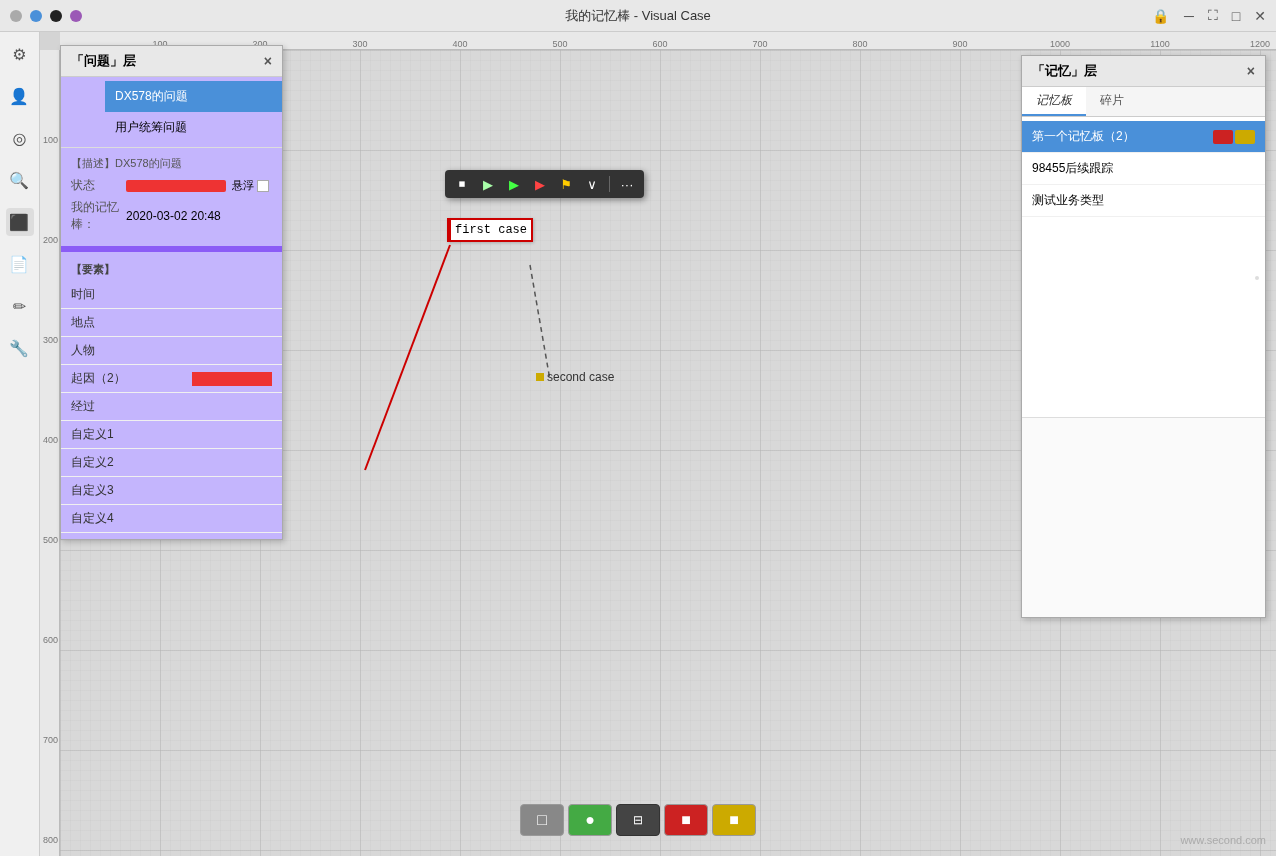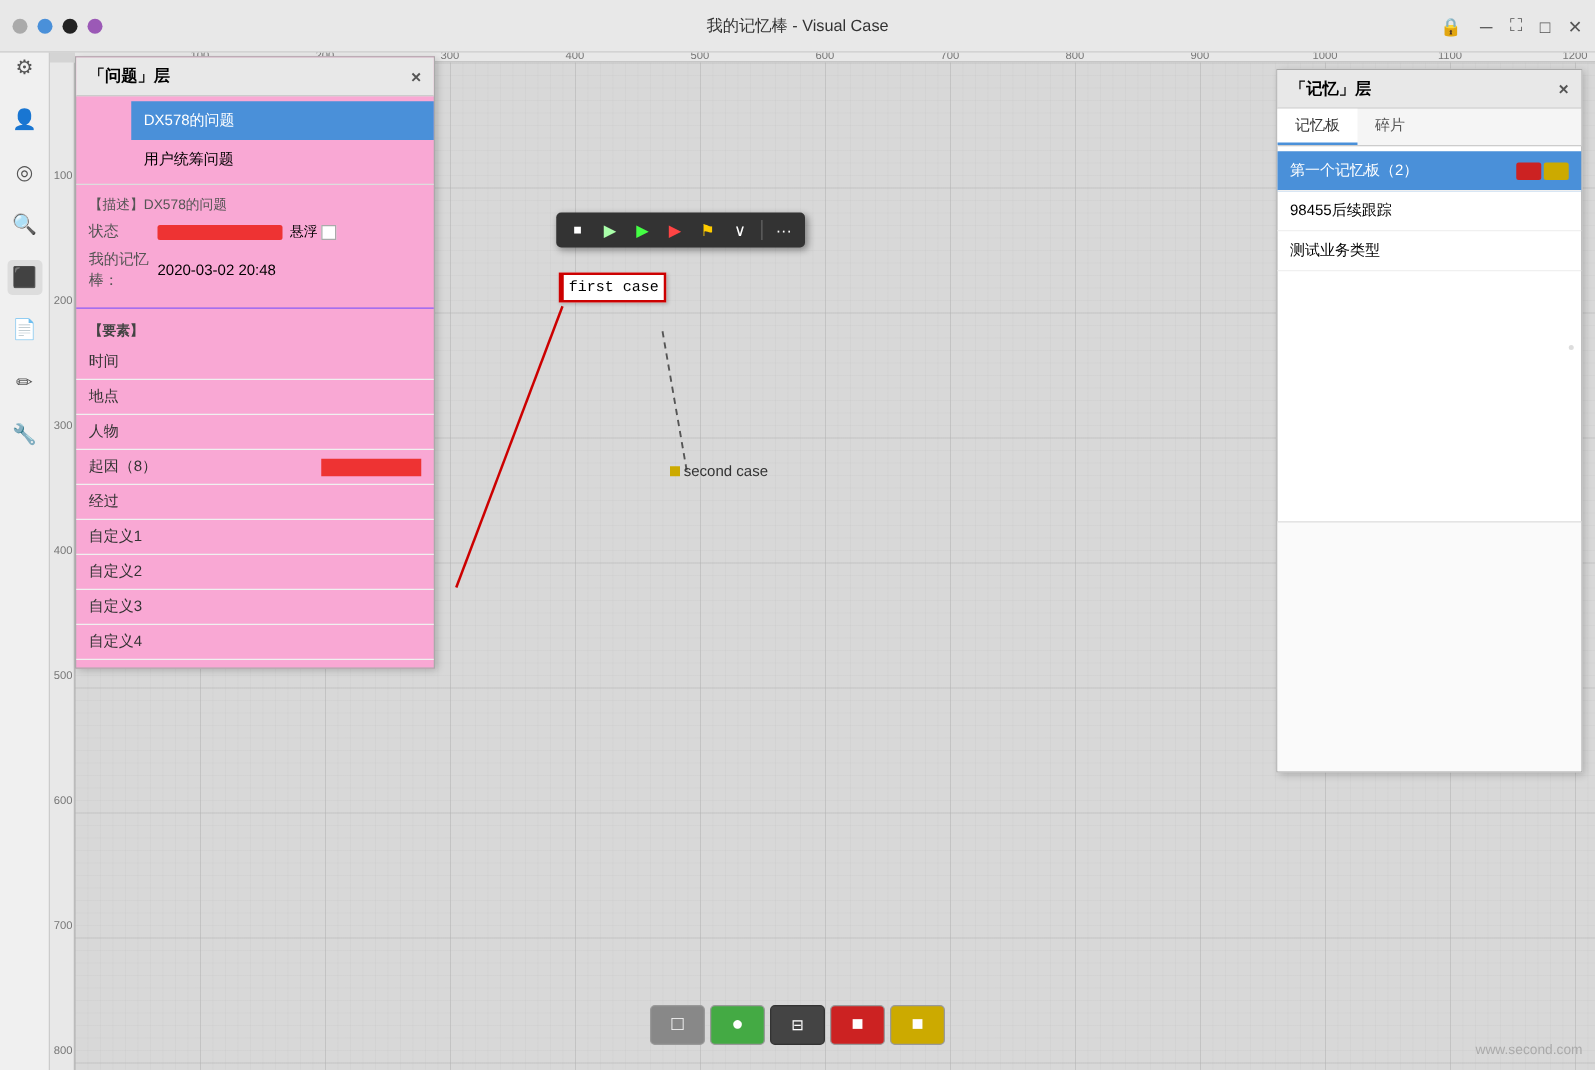--- a/index.html
+++ b/index.html
@@ -10,21 +10,21 @@
       height: 856px;
       overflow: hidden;
       position: relative;
       font-size: 12px;
     }
 
     
     #title-bar {
       position: absolute;
       top: 0; left: 0; right: 0;
-      height: 42px;
+      height: 32px;
       background: #e8e8e8;
       display: flex;
       align-items: center;
       justify-content: space-between;
       padding: 0 10px;
       border-bottom: 1px solid #ccc;
       z-index: 100;
     }
     #title-bar-left {
       display: flex;
@@ -144,22 +144,22 @@
         linear-gradient(rgba(200,200,200,0.3) 1px, transparent 1px),
         linear-gradient(90deg, rgba(200,200,200,0.3) 1px, transparent 1px);
       background-size: 100px 100px, 100px 100px, 10px 10px, 10px 10px;
     }
 
     
     #problem-panel {
       position: absolute;
       top: 45px;
       left: 60px;
-      width: 288px;
-      background: #f9a8d4;
+      width: 223px;
+      background: #c4b5fd;
       border: 1px solid #aaa;
       box-shadow: 2px 2px 6px rgba(0,0,0,0.2);
       z-index: 200;
     }
     #problem-panel-title {
       background: #e8e8e8;
       padding: 6px 10px;
       font-size: 13px;
       font-weight: bold;
       display: flex;
@@ -237,21 +237,21 @@
       font-size: 11px;
     }
     .checkbox-small {
       width: 12px; height: 12px;
       border: 1px solid #aaa;
       background: white;
     }
 
     
     #elements-section {
-      border-top: 1px solid #8b5cf6;
+      border-top: 6px solid #8b5cf6;
       padding: 6px 0;
     }
     .section-title {
       padding: 4px 10px;
       font-size: 11px;
       color: #444;
       font-weight: bold;
     }
     .element-row {
       display: flex;
@@ -359,20 +359,21 @@
     .mtab {
       padding: 5px 14px;
       cursor: pointer;
       font-size: 12px;
       color: #555;
     }
     .mtab.active {
       background: white;
       border-bottom: 2px solid #4a90d9;
       color: #333;
+      font-style: italic;
     }
     #memory-list {
       padding: 4px 0;
       min-height: 300px;
     }
     .memory-item {
       display: flex;
       align-items: center;
       padding: 7px 10px;
       cursor: pointer;
@@ -556,21 +557,21 @@
     </div>
     <div class="element-row">
       <span class="element-label">地点</span>
       <div class="element-value"></div>
     </div>
     <div class="element-row">
       <span class="element-label">人物</span>
       <div class="element-value"></div>
     </div>
     <div class="element-row">
-      <span class="element-label">起因（8）</span>
+      <span class="element-label">起因（2）</span>
       <div class="element-value red-bar"></div>
     </div>
     <div class="element-row">
       <span class="element-label">经过</span>
       <div class="element-value"></div>
     </div>
     <div class="element-row">
       <span class="element-label">自定义1</span>
       <div class="element-value"></div>
     </div>

